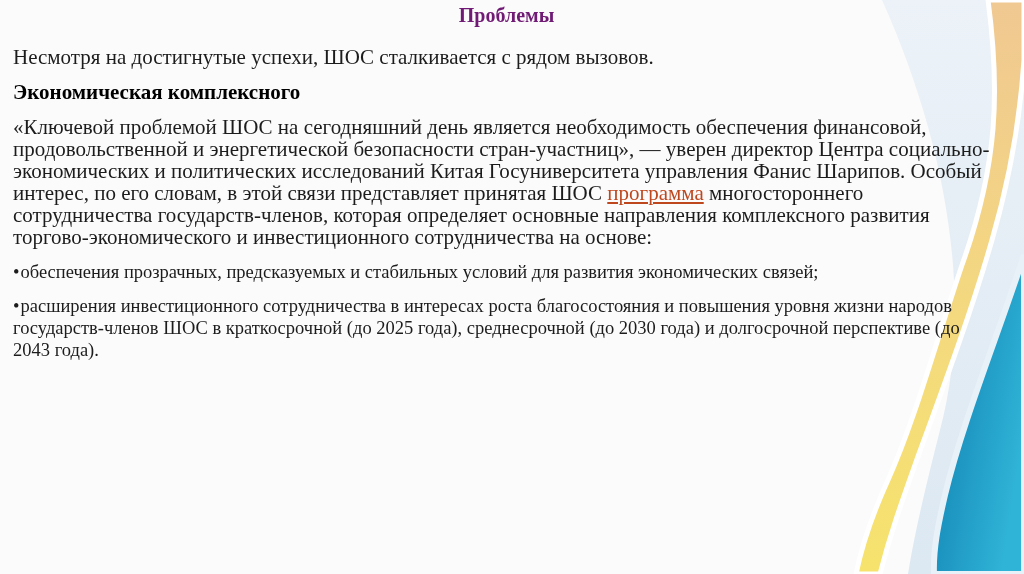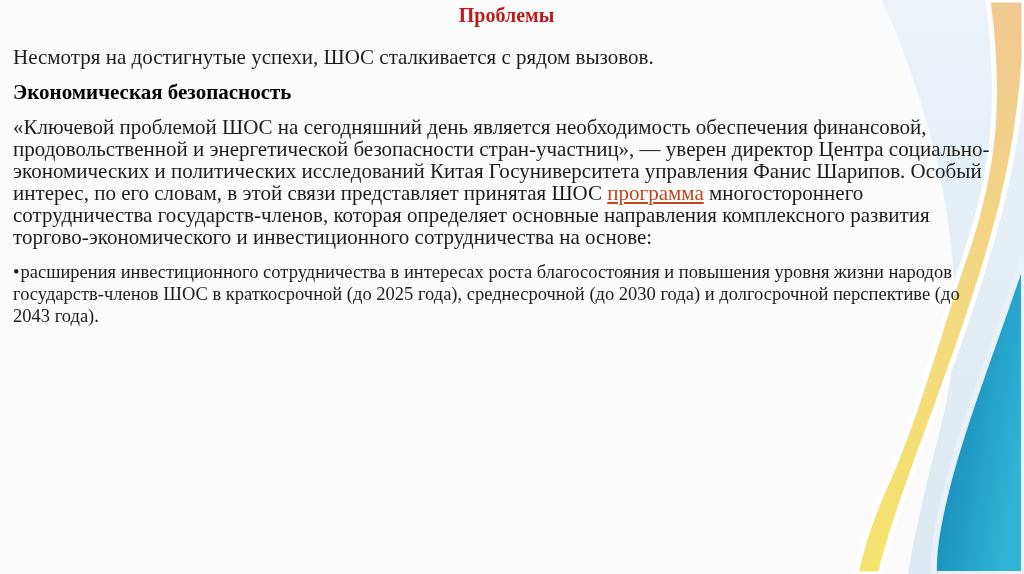--- a/index.html
+++ b/index.html
@@ -19,21 +19,21 @@
   .content{
     position:absolute;
     left:13px;top:4px;
     width:987px;
   }
   .title{
     font-size:20px;
     font-weight:bold;
     text-align:center;
     margin:0 0 19px 0;
-    color:#b91c1c;
+    color:#701a75;
   }
   .para{
     font-size:21px;
     line-height:22px;
     margin:0 0 13px 0;
   }
   .section-heading{
     font-weight:bold;
     color:#000;
   }
@@ -88,22 +88,23 @@
              C 938,525 933,550 934,574
              L 1024,574 Z" fill="url(#gradPetal)" stroke="#e9f1f8" stroke-width="6"></path>
   </svg>
 
   <div class="content">
 
     <h1 class="title">Проблемы</h1>
 
     <p class="para">Несмотря на достигнутые успехи, ШОС сталкивается с рядом вызовов.</p>
 
-    <p class="para section-heading">Экономическая безопасность</p>
+    <p class="para section-heading">Экономическая комплексного</p>
 
     <p class="para"><span>«Ключевой проблемой ШОС на сегодняшний день является необходимость обеспечения финансовой, продовольственной и энергетической безопасности стран-участниц», — уверен директор Центра социально-экономических и политических исследований Китая Госуниверситета управления Фанис Шарипов. Особый интерес, по его словам, в этой связи представляет принятая ШОС </span><a class="doc-link">программа</a><span> многостороннего сотрудничества государств-членов, которая определяет основные направления комплексного развития торгово-экономического и инвестиционного сотрудничества на основе:</span></p>
 
     <div>
+      <p class="bullet"><span class="bm">•</span><span class="bt">обеспечения прозрачных, предсказуемых и стабильных условий для развития экономических связей;</span></p>
         <p class="bullet"><span class="bm">•</span><span class="bt">расширения инвестиционного сотрудничества в интересах роста благосостояния и повышения уровня жизни народов государств-членов ШОС в краткосрочной (до 2025 года), среднесрочной (до 2030 года) и долгосрочной перспективе (до 2043 года).</span></p>
       </div>
 
   </div>
 </div>
 
 </body></html>

